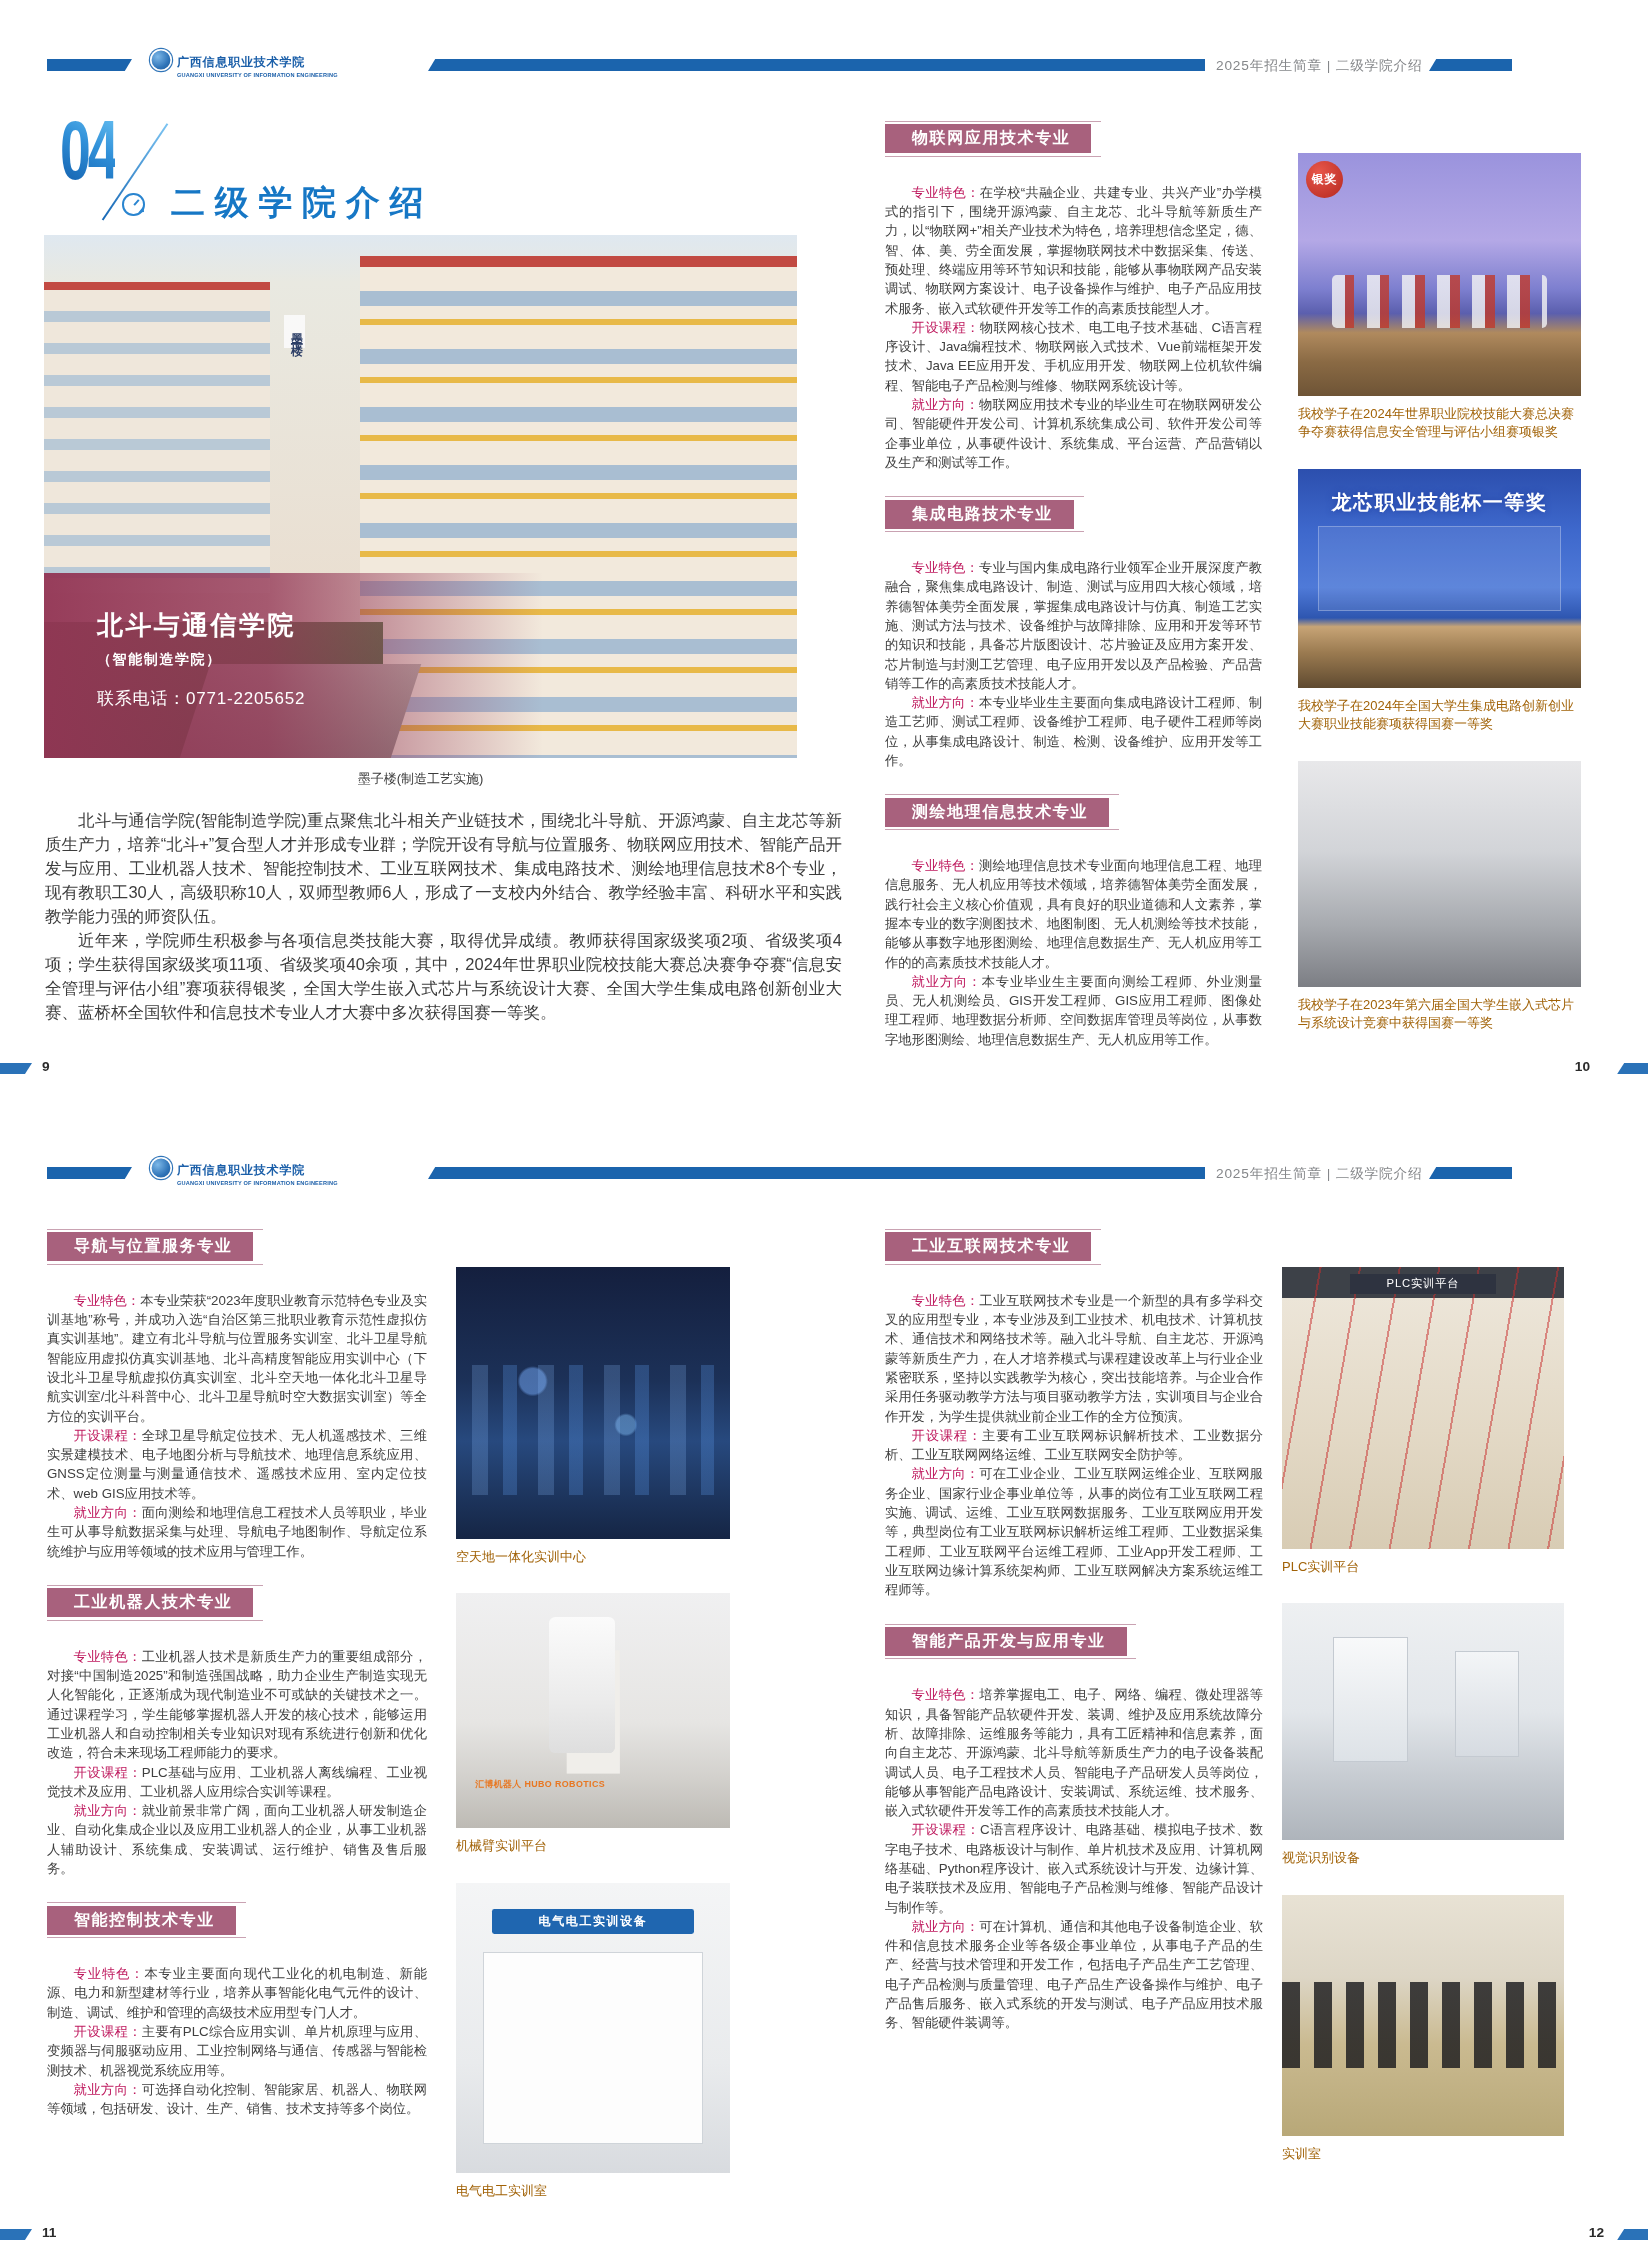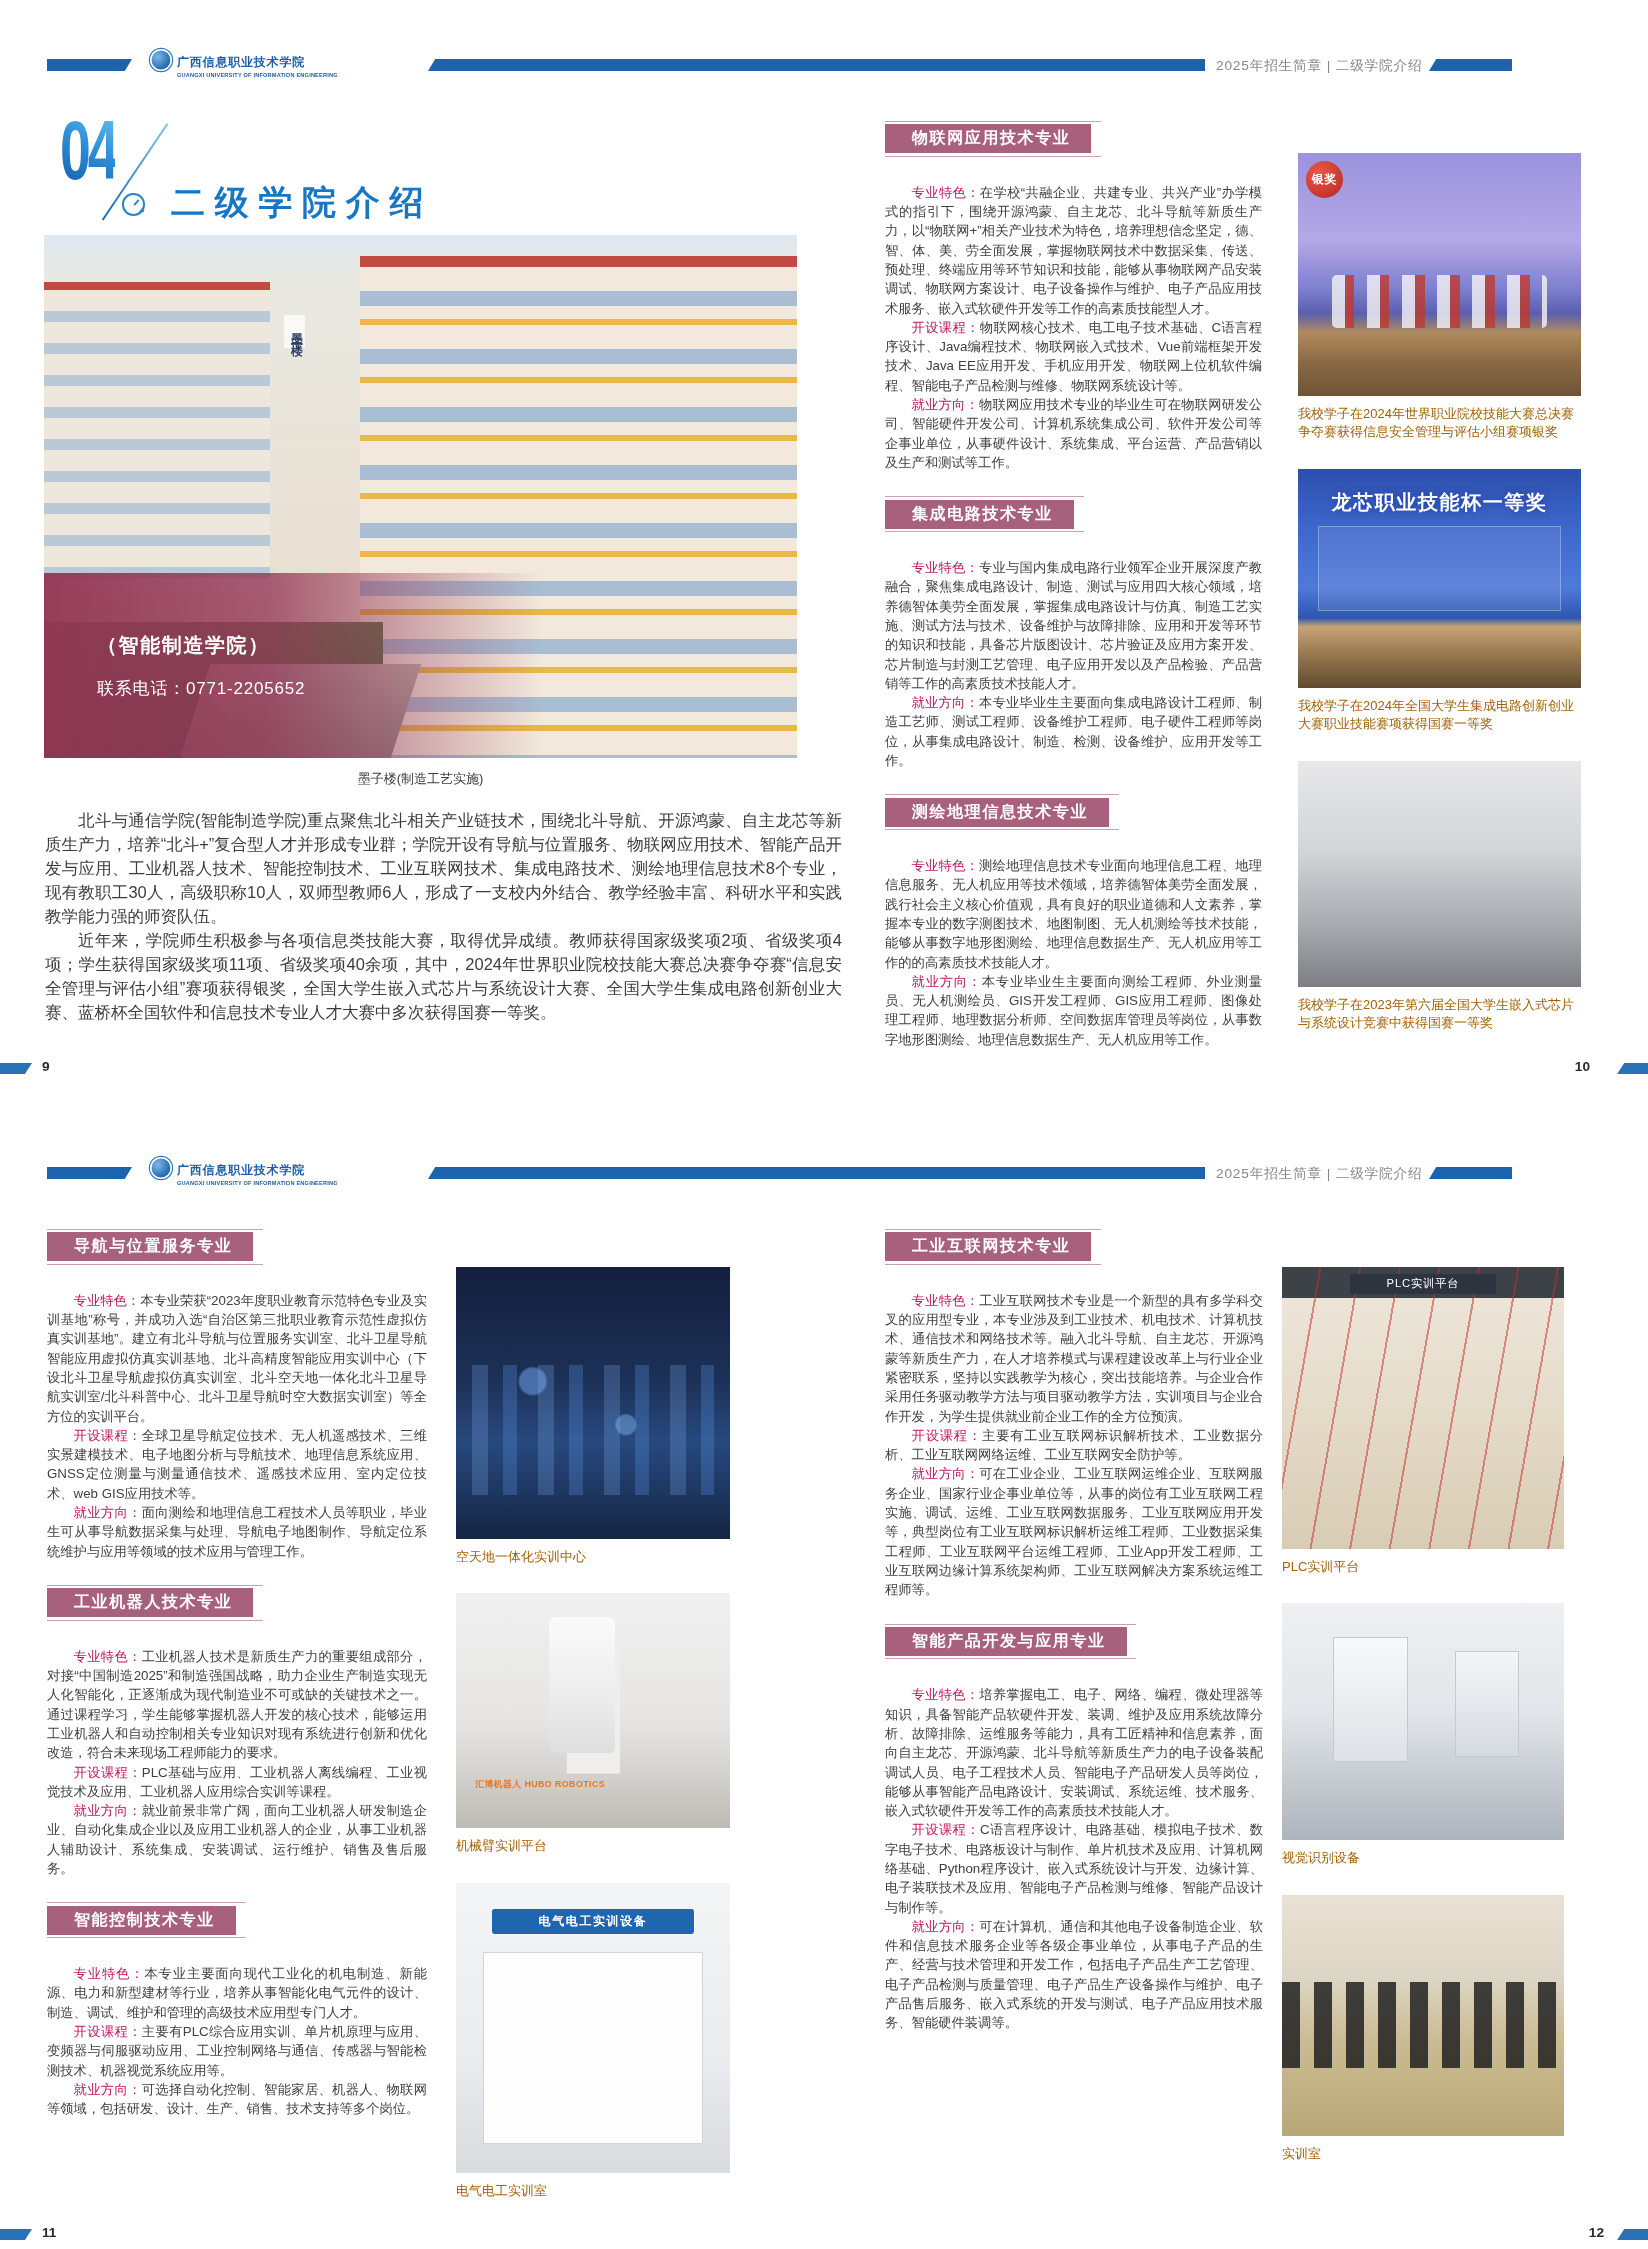--- a/index.html
+++ b/index.html
@@ -45,21 +45,21 @@
     background:repeating-linear-gradient(180deg,#efe7db 0 21px,#b9c9d6 21px 32px);}
   .b-main{position:absolute;right:0;top:4%;width:58%;height:96%;border-top:11.3px solid #c24a42;
     background:repeating-linear-gradient(180deg,#f2e9dc 0 24px,#a9bed2 24px 39px,#f2e9dc 39px 52px,#e8b948 52px 58px);}
   .b-green{position:absolute;left:0;bottom:0;width:45%;height:26%;background:linear-gradient(180deg,#5a7a4a,#3f5c38);}
   .b-road{position:absolute;left:20%;bottom:0;width:28%;height:18%;background:linear-gradient(180deg,#b9b3ab,#8f8a84);transform:skewX(-18deg);}
   .bld-sign{position:absolute;left:240px;top:80px;width:21px;padding:8px 0;background:rgba(250,250,250,.92);
     color:#2c3e66;writing-mode:vertical-rl;text-orientation:upright;font-size:12px;font-weight:bold;letter-spacing:5.6px;text-align:center;z-index:1;}
   .college-overlay{position:absolute;left:0;top:338px;width:531px;height:185px;box-sizing:border-box;padding:35px 0 0 53px;z-index:2;
     background:linear-gradient(90deg,rgba(146,52,84,.95) 0%,rgba(146,52,84,.78) 42%,rgba(146,52,84,0) 94%);}
   .college-name{font-size:26px;font-weight:bold;color:#fff;letter-spacing:2.4px;}
-  .college-alias{font-size:20px;font-weight:bold;color:#fff;margin-top:24px;letter-spacing:1.6px;}
+  .college-alias{font-size:14px;font-weight:bold;color:#fff;margin-top:8px;letter-spacing:1.6px;}
   .college-phone{font-size:17px;color:#fff;margin-top:17.7px;letter-spacing:0.8px;}
   .main-caption{position:absolute;left:44px;top:770px;width:753px;text-align:center;font-size:13px;color:#3a3a3a;}
 
   .intro{position:absolute;left:45px;top:808px;width:797px;}
   .intro-para{margin:0;text-indent:2em;font-size:16.5px;line-height:24px;color:#3c3c3c;text-align:justify;}
 
   
   .col{position:absolute;}
   .col-p10-text{left:885px;top:121px;width:377px;}
   .col-p10-ph{left:1298px;top:153px;width:283px;}
@@ -144,20 +144,21 @@
   <div class="chap-clock"></div>
   <div class="chap-title">二级学院介绍</div>
 
   <div class="main-photo">
     <div class="b-far"></div>
     <div class="b-main"></div>
     <div class="b-green"></div>
     <div class="b-road"></div>
     <div class="bld-sign">墨子楼</div>
     <div class="college-overlay">
+      <div class="college-name">北斗与通信学院</div>
       <div class="college-alias">（智能制造学院）</div>
       <div class="college-phone">联系电话：0771-2205652</div>
     </div>
   </div>
   <div class="main-caption">墨子楼(制造工艺实施)</div>
 
   <div class="intro">
       <p class="intro-para">北斗与通信学院(智能制造学院)重点聚焦北斗相关产业链技术，围绕北斗导航、开源鸿蒙、自主龙芯等新质生产力，培养“北斗+”复合型人才并形成专业群；学院开设有导航与位置服务、物联网应用技术、智能产品开发与应用、工业机器人技术、智能控制技术、工业互联网技术、集成电路技术、测绘地理信息技术8个专业，现有教职工30人，高级职称10人，双师型教师6人，形成了一支校内外结合、教学经验丰富、科研水平和实践教学能力强的师资队伍。</p>
       <p class="intro-para">近年来，学院师生积极参与各项信息类技能大赛，取得优异成绩。教师获得国家级奖项2项、省级奖项4项；学生获得国家级奖项11项、省级奖项40余项，其中，2024年世界职业院校技能大赛总决赛争夺赛“信息安全管理与评估小组”赛项获得银奖，全国大学生嵌入式芯片与系统设计大赛、全国大学生集成电路创新创业大赛、蓝桥杯全国软件和信息技术专业人才大赛中多次获得国赛一等奖。</p>
     </div>

